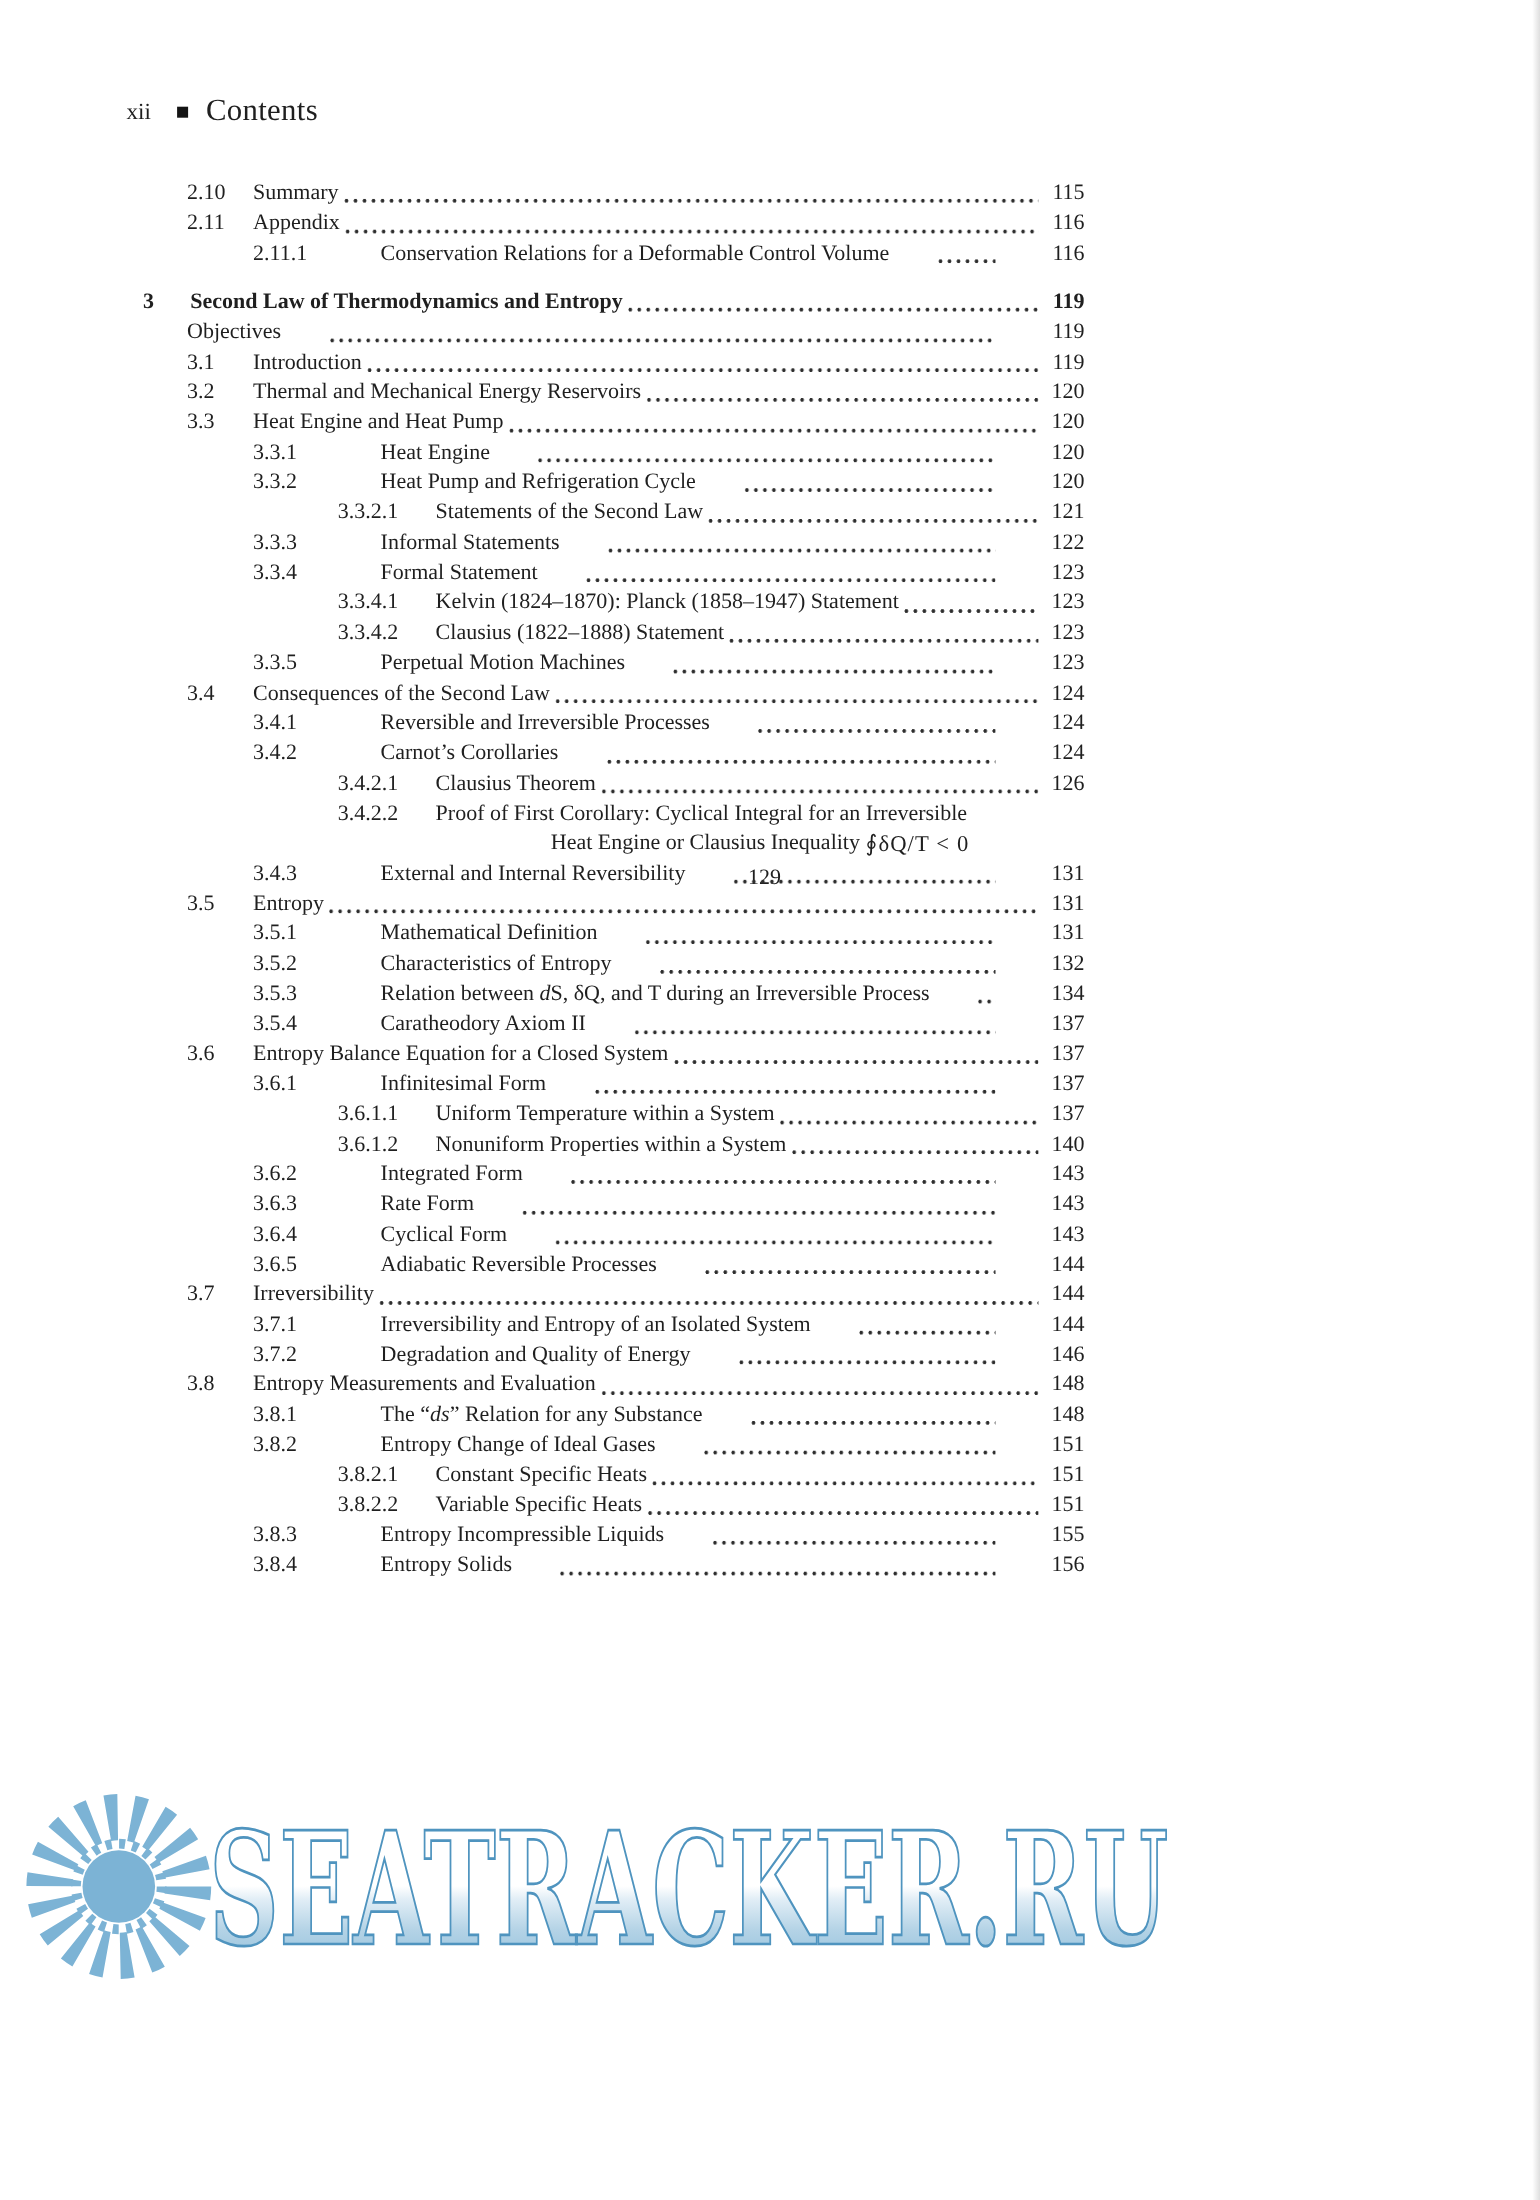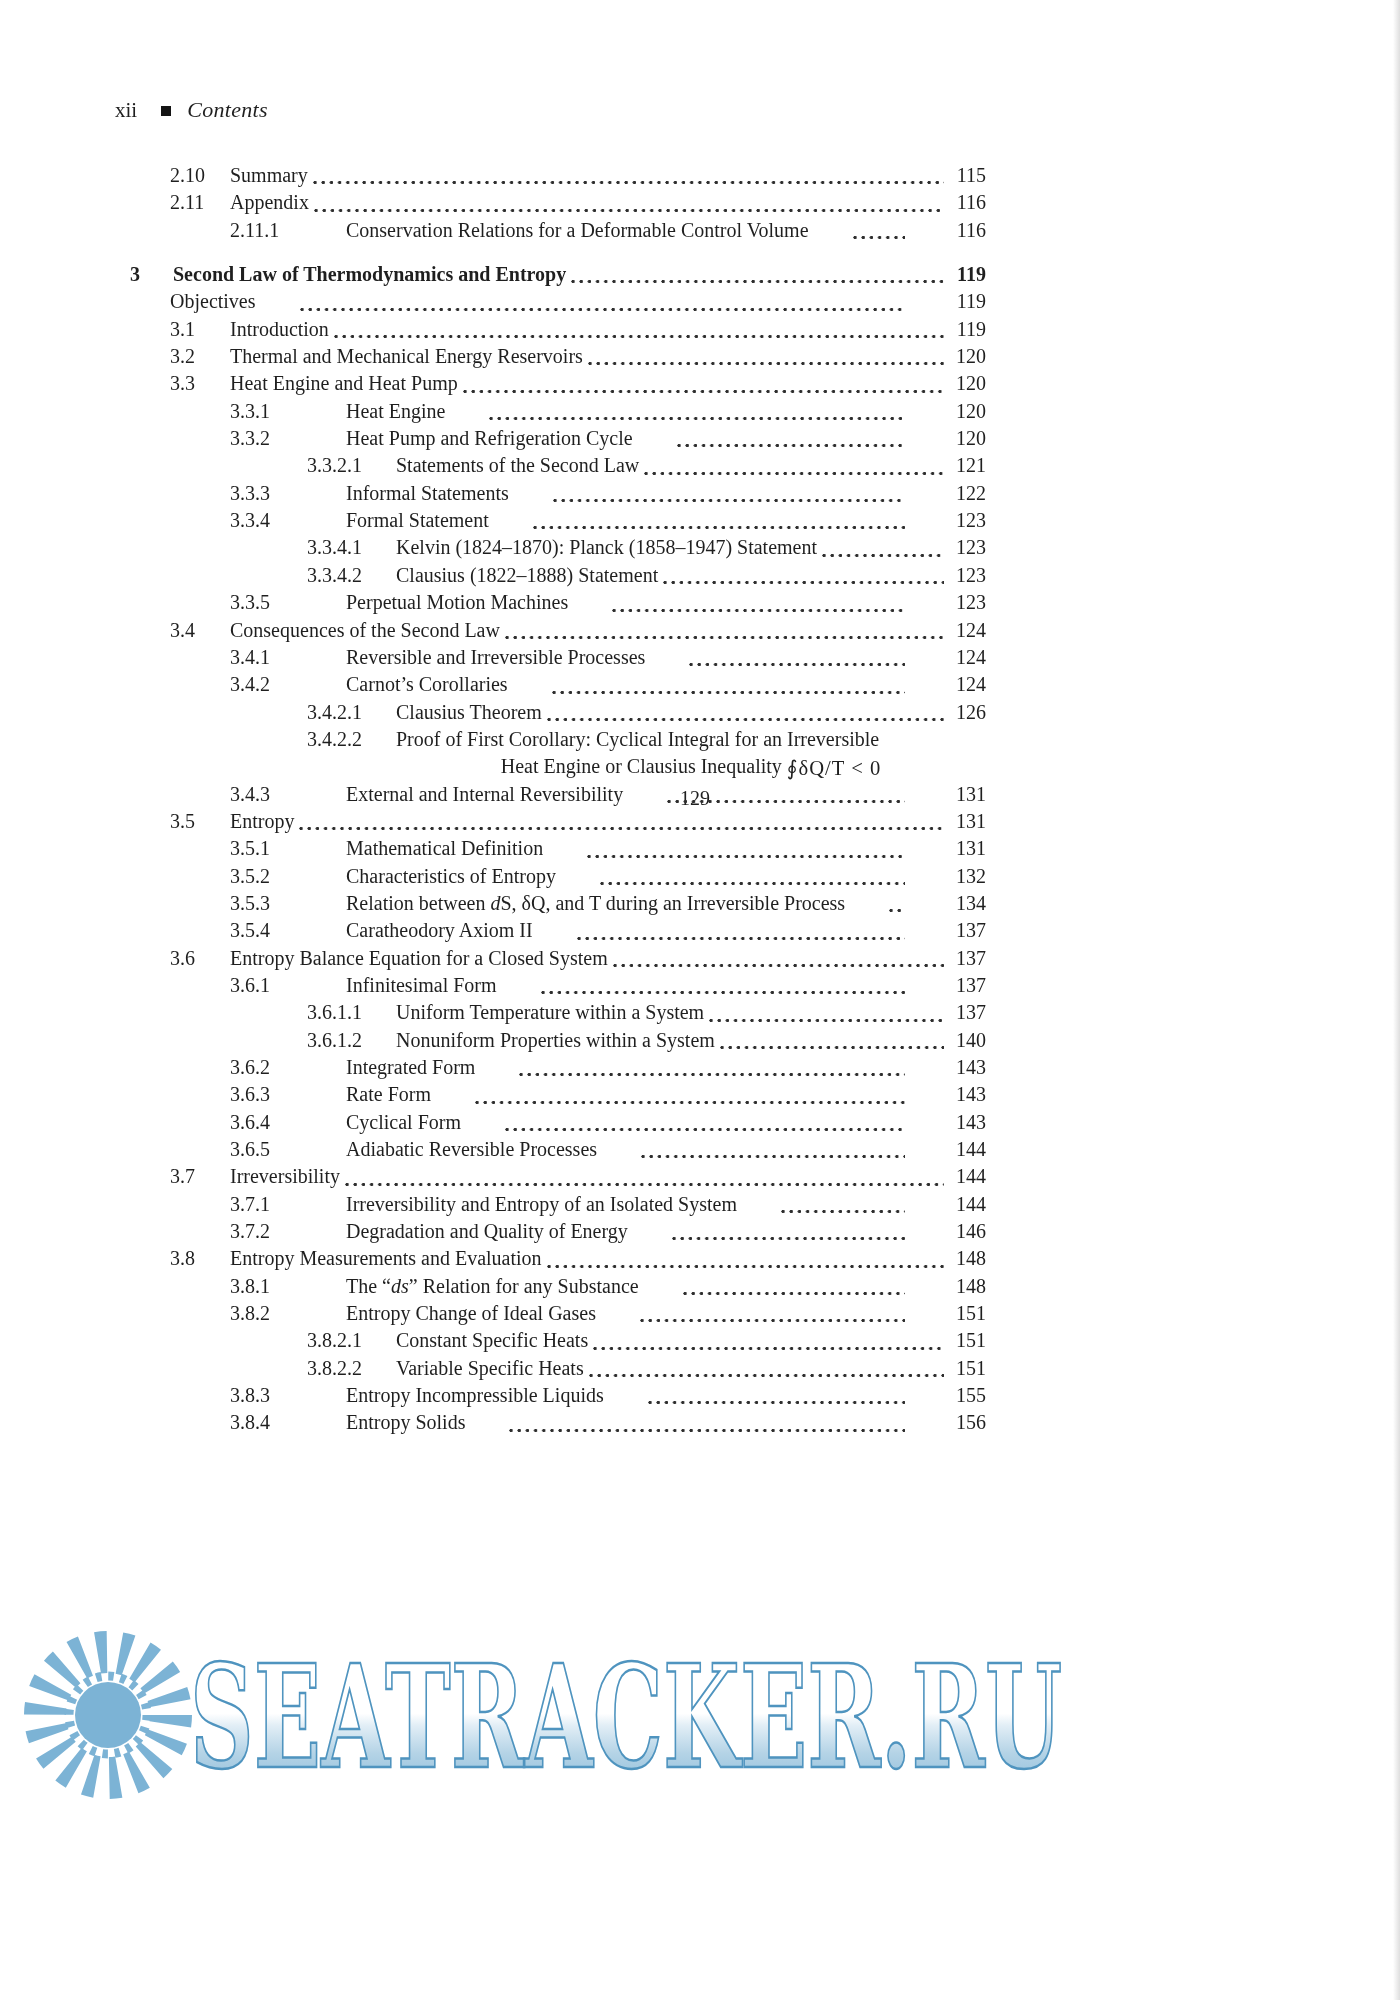--- a/index.html
+++ b/index.html
@@ -9,25 +9,25 @@
     font-family:"Liberation Serif","DejaVu Serif",serif; color:#1f1f1f;
   }
   
   .page-edge {
     position:absolute; right:0; top:0; width:7px; height:100%;
     background:linear-gradient(to left,#dedede,rgba(255,255,255,0));
   }
 
   
   .header {
-    position:absolute; left:115px; top:97px;
+    position:absolute; left:115px; top:85px;
     display:flex; align-items:center; font-size:21px;
   }
   .sq { width:10px; height:10px; background:#141414; display:inline-block; margin:1px 16px 0 24px; }
-  .hdr-title { font-style:italic; font-size:22px; letter-spacing:.3px; }
+  .hdr-title { font-size:28px; letter-spacing:.3px; }
 
   
   .toc { position:absolute; left:130px; top:162px; width:856px; font-size:20px; }
   .row {
     display:flex; align-items:center;
     height:27.35px; line-height:27.35px; white-space:nowrap;
   }
   .row.space-before { margin-top:17px; }
   .row.bold { font-weight:bold; }
   .num { flex:none; }

